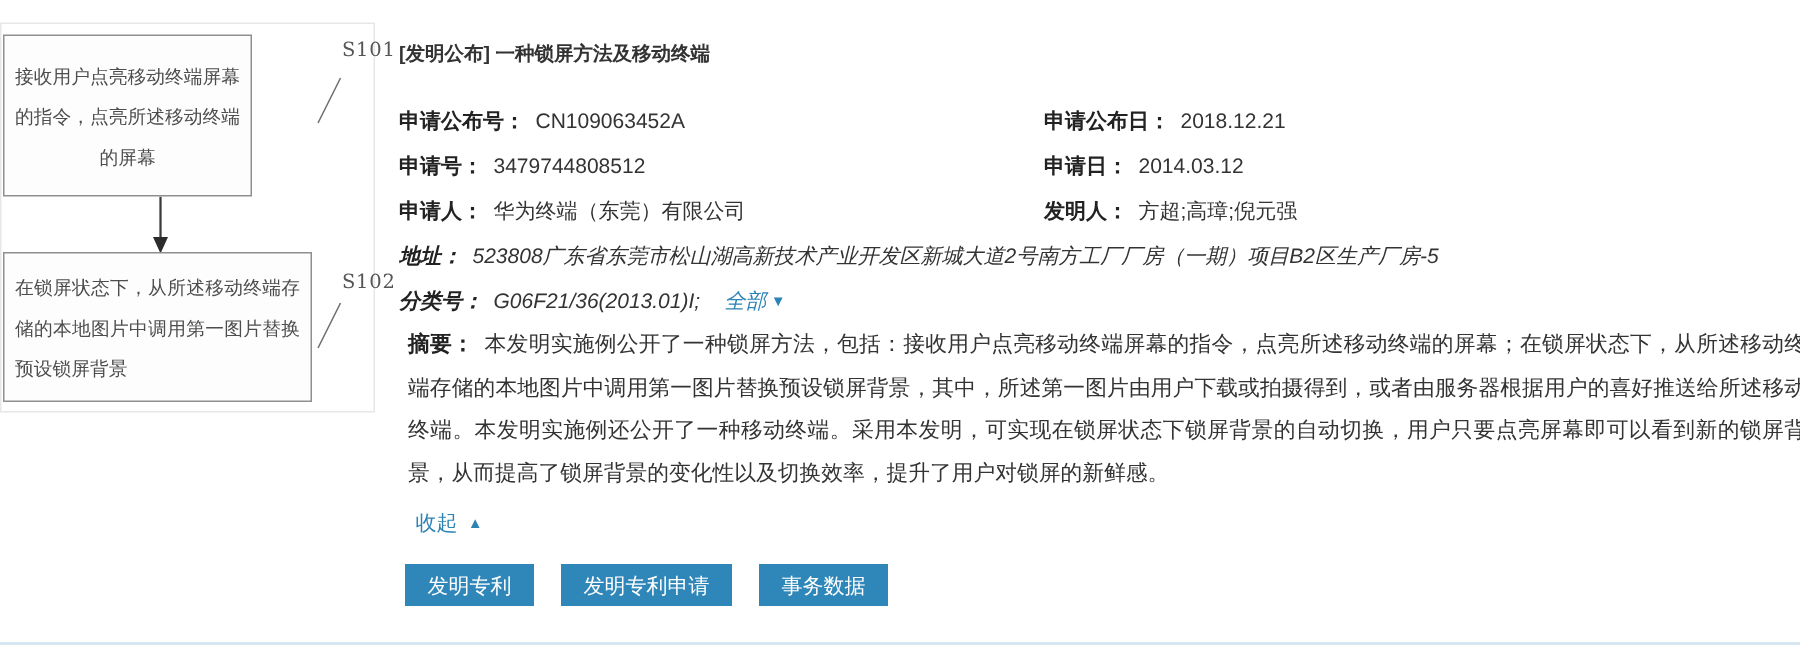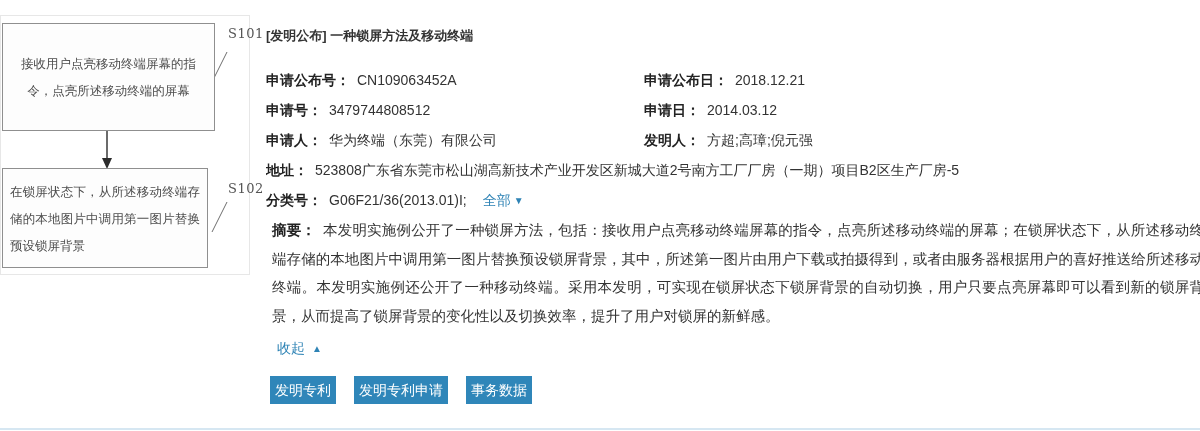--- a/index.html
+++ b/index.html
@@ -9,54 +9,54 @@
   }
   
   .figure{position:absolute;left:0;top:10px;width:252px;height:266px;cursor:pointer;}
   .figure-frame{position:absolute;left:0;top:5px;width:248px;height:258px;border:1px solid #e7e7e7;}
   .fc-box{
     position:absolute;border:1px solid #8f8f8f;box-sizing:border-box;
     display:flex;align-items:center;justify-content:center;
     font-family:"DejaVu Serif",serif;font-size:12.5px;line-height:27px;color:#4d4d4d;
     padding:0 7px;background:#fdfdfd;overflow:hidden;
   }
-  .fc-box1{left:2px;top:13px;width:213px;height:108px;text-align:center;}
+  .fc-box1{left:2px;top:13px;width:166px;height:108px;text-align:center;}
   .fc-box2{left:2px;top:158px;width:206px;height:100px;text-align:justify;}
   .fc-step{
     position:absolute;font-family:"DejaVu Serif",serif;font-size:13px;color:#555;
     letter-spacing:.5px;
   }
   .fc-step1{left:228px;top:16px;}
   .fc-step2{left:228px;top:171px;}
   svg.fc-lines{position:absolute;left:0;top:0;}
   
   .title{
     position:absolute;left:266px;top:24px;font-size:13px;font-weight:bold;
     color:#333;line-height:24px;cursor:pointer;white-space:nowrap;
   }
   .f-row{position:absolute;font-size:14px;line-height:20px;color:#333;white-space:nowrap;}
   .f-label{font-weight:bold;color:#222;margin-right:7px;}
   .r1{top:70px;} .r2{top:100px;} .r3{top:130px;} .r4{top:160px;} .r5{top:190px;}
-  .col-l{left:266px;} .col-r{left:644px;}
-  .wide{width:930px;overflow:hidden;}
+  .col-l{left:266px;} .col-r{left:696px;}
+  .wide{width:930px;overflow:hidden;font-style:italic;}
   .link{color:#2e83b5;cursor:pointer;text-decoration:none;margin-top:28px;}
   .all-link{margin-left:16px;}
   .caret{font-size:10px;vertical-align:1px;margin-left:3px;color:#2e83b5;}
   .abstract{
     position:absolute;left:272px;top:216px;width:932px;
     font-size:14.5px;line-height:28.6px;color:#333;text-align:justify;
   }
   .abstract .f-label{font-size:14.5px;}
   .collapse-link{
     position:absolute;left:277px;top:340px;font-size:14px;color:#2e83b5;cursor:pointer;
   }
   .btn-row{position:absolute;left:270px;top:376px;display:flex;gap:18px;}
   .btn{
     background:#2f86b9;color:#ffffff;font-size:14px;height:28px;line-height:28px;
-    padding:0 5px;text-align:center;cursor:pointer;border:none;white-space:nowrap;
+    padding:0 15px;text-align:center;cursor:pointer;border:none;white-space:nowrap;
   }
   .bottom-divider{
     position:absolute;left:0;bottom:1px;width:1200px;height:2px;background:#d6e7f2;
   }
 </style>
 </head>
 <body>
 
 <div class="figure">
   <div class="figure-frame"></div>

